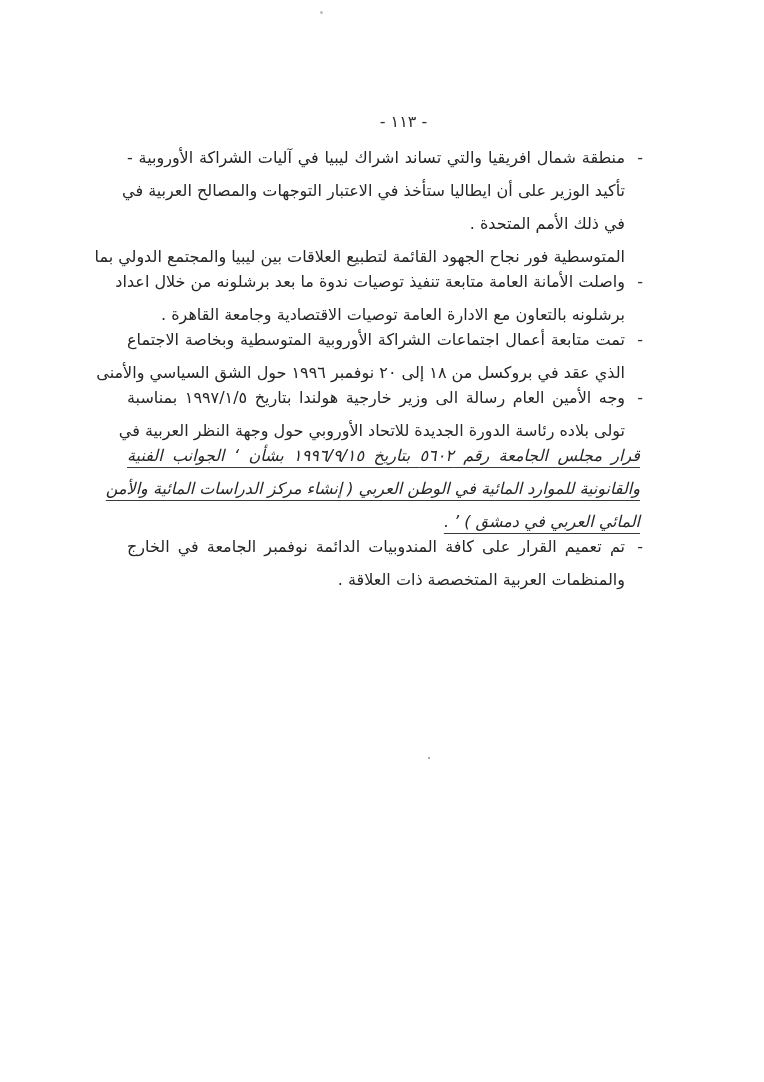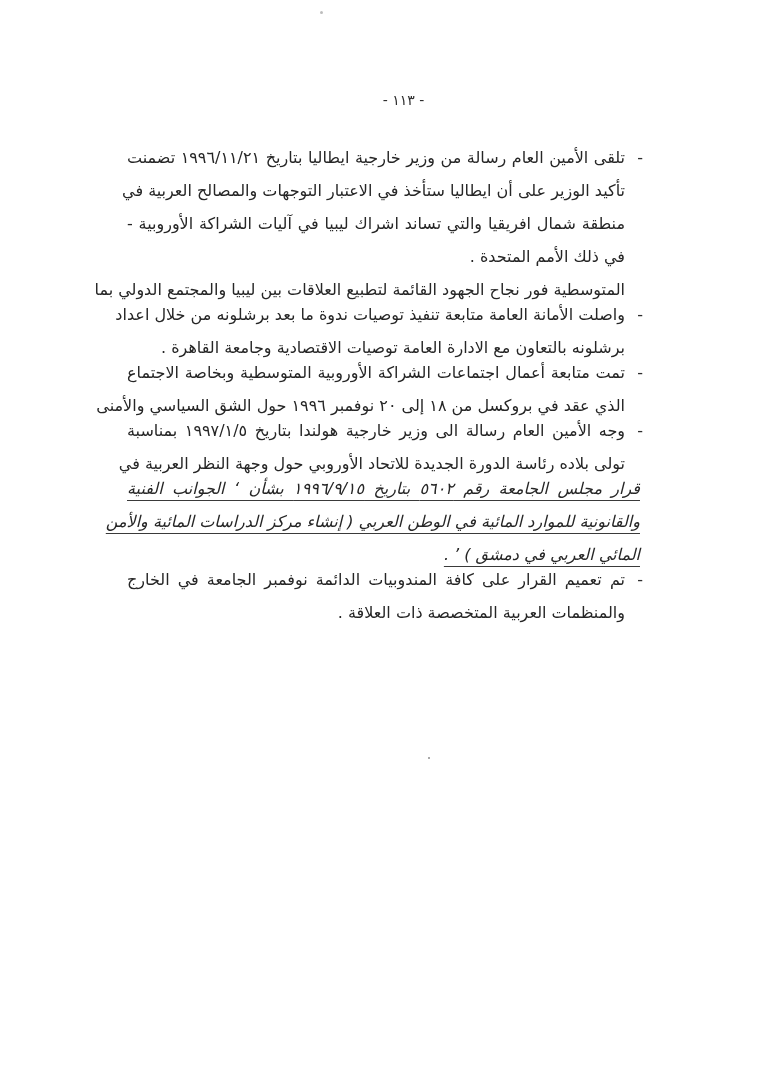--- a/index.html
+++ b/index.html
@@ -11,26 +11,26 @@
     position: relative;
     width: 764px;
     height: 1082px;
     background: #ffffff;
     overflow: hidden;
     font-family: "DejaVu Sans", sans-serif;
     color: #262626;
   }
   .page-number {
     position: absolute;
-    top: 92px;
+    top: 112px;
     left: 147px;
     width: 513px;
     text-align: center;
     direction: rtl;
-    font-size: 14px;
+    font-size: 16px;
     letter-spacing: 2px;
     color: #2e2e2e;
   }
   .doc-body {
     position: absolute;
     top: 141px;
     left: 127px;
     width: 513px;
     direction: rtl;
     font-size: 16px;
@@ -70,23 +70,22 @@
 </style>
 </head>
 <body>
 
 <div class="page">
   <div class="speck speck-top"></div>
   <div class="page-number">- ١١٣ -</div>
   <div class="doc-body">
       <div class="para bulleted">
         <span class="bullet">-</span>
-        <div class="line">تلقى الأمين العام رسالة من وزير خارجية ايطاليا بتاريخ ١٩٩٦/١١/٢١ تضمنت</div>
+        <div class="line">منطقة شمال افريقيا والتي تساند اشراك ليبيا في آليات الشراكة الأوروبية -</div>
         <div class="line">تأكيد الوزير على أن ايطاليا ستأخذ في الاعتبار التوجهات والمصالح العربية في</div>
-        <div class="line">منطقة شمال افريقيا والتي تساند اشراك ليبيا في آليات الشراكة الأوروبية -</div>
         <div class="line last">في ذلك الأمم المتحدة .</div>
         <div class="line">المتوسطية فور نجاح الجهود القائمة لتطبيع العلاقات بين ليبيا والمجتمع الدولي بما</div>
       </div>
       <div class="para bulleted">
         <span class="bullet">-</span>
         <div class="line">واصلت الأمانة العامة متابعة تنفيذ توصيات ندوة ما بعد برشلونه من خلال اعداد</div>
         <div class="line last">برشلونه بالتعاون مع الادارة العامة توصيات الاقتصادية وجامعة القاهرة .</div>
       </div>
       <div class="para bulleted">
         <span class="bullet">-</span>

